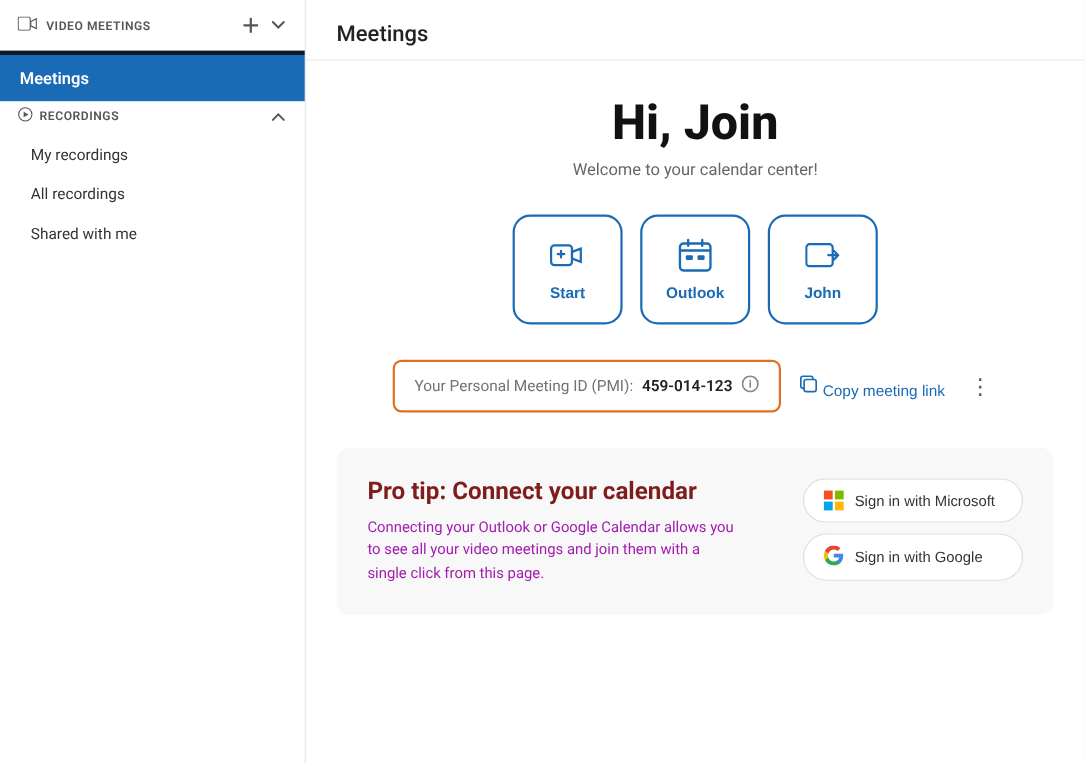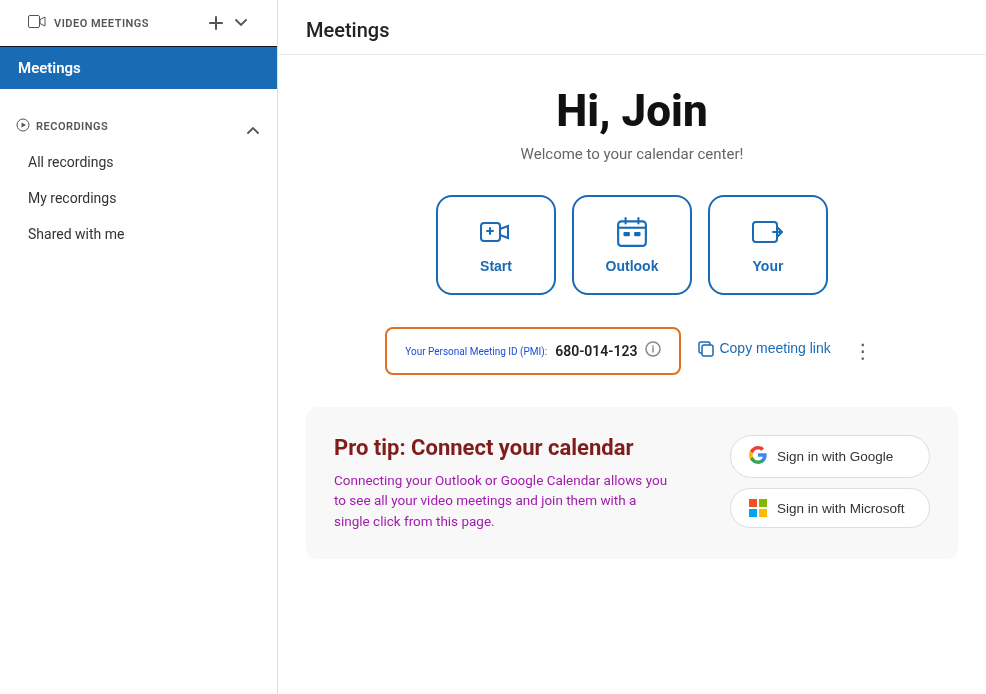--- a/index.html
+++ b/index.html
@@ -18,22 +18,22 @@
       background: #fff;
       border-right: 1px solid #e0e0e0;
       flex-shrink: 0;
       display: flex;
       flex-direction: column;
     }
 
     .sidebar-header {
       display: flex;
       justify-content: space-between;
-      padding: 14px 28px;
-      border-bottom: 1px solid #0f172a;
+      padding: 14px 16px;
+      border-bottom: 4px solid #0f172a;
     }
 
     .sidebar-header-left {
       display: flex;
       align-items: center;
       gap: 8px;
     }
 
     .sidebar-title {
       font-size: 11px;
@@ -70,23 +70,23 @@
       display: flex;
       align-items: center;
     }
 
     .recordings-section {
       padding: 0;
     }
 
     .recordings-header {
       display: flex;
-      align-items: flex-end;
+      align-items: center;
       justify-content: space-between;
-      padding: 28px 16px 8px 16px;
+      padding: 4px 16px 8px 16px;
     }
 
     .recordings-header-left {
       display: flex;
       align-items: center;
       gap: 6px;
     }
 
     .recordings-title {
       font-size: 11px;
@@ -144,21 +144,21 @@
     }
 
     
     .action-buttons {
       display: flex;
       gap: 16px;
       margin-bottom: 32px;
     }
 
     .action-btn {
-      width: 120px;
+      width: 100px;
       height: 100px;
       border: 2px solid #1a6bb5;
       border-radius: 16px;
       background: #fff;
       cursor: pointer;
       display: flex;
       flex-direction: column;
       align-items: center;
       justify-content: center;
       gap: 10px;
@@ -190,39 +190,39 @@
     .pmi-box {
       border: 2px solid #e07020;
       border-radius: 8px;
       padding: 12px 18px;
       display: flex;
       align-items: center;
       gap: 8px;
     }
 
     .pmi-label {
-      font-size: 10px;
-      color: #1d4ed8;
+      font-size: 14px;
+      color: #737373;
     }
 
     .pmi-value {
       font-size: 14px;
       font-weight: 600;
       color: #222;
     }
 
     .pmi-info-icon {
       color: #888;
       font-size: 15px;
       cursor: pointer;
     }
 
     .copy-link-btn {
       display: flex;
-      align-items: flex-start;
+      align-items: flex-end;
       gap: 4px;
       background: none;
       border: none;
       color: #1a6bb5;
       font-size: 14px;
       font-weight: 500;
       cursor: pointer;
     }
 
     .copy-link-icon {
@@ -365,24 +365,24 @@
         <span class="recordings-title">RECORDINGS</span>
       </div>
       <button class="icon-btn">
         <svg width="12" height="8" viewBox="0 0 12 8" fill="none">
           <path d="M1 7L6 2L11 7" stroke="#555" stroke-width="1.8" stroke-linecap="round"></path>
         </svg>
       </button>
     </div>
 
     <div class="recordings-sub-item">
+      <span>My recordings</span>
+    </div>
+    <div class="recordings-sub-item">
       <span>All recordings</span>
-    </div>
-    <div class="recordings-sub-item">
-      <span>My recordings</span>
     </div>
     <div class="recordings-sub-item">
       <span>Shared with me</span>
     </div>
   </div>
 </div>
 
 <div class="main-content">
   <div class="main-header">
     <h1 class="main-header-title">Meetings</h1>
@@ -418,28 +418,28 @@
         <span class="action-btn-label">Outlook</span>
       </button>
 
       <button class="action-btn">
         <span class="action-btn-icon join-icon">
           <svg width="32" height="28" viewBox="0 0 32 28" fill="none" xmlns="http://www.w3.org/2000/svg">
             <rect x="1" y="4" width="24" height="20" rx="3" stroke="#1a6bb5" stroke-width="2" fill="none"></rect>
             <path d="M21 14H29M26 10L30 14L26 18" stroke="#1a6bb5" stroke-width="2" stroke-linecap="round" stroke-linejoin="round"></path>
           </svg>
         </span>
-        <span class="action-btn-label">Your</span>
+        <span class="action-btn-label">John</span>
       </button>
     </div>
 
     <div class="pmi-section">
       <div class="pmi-box">
         <span class="pmi-label">Your Personal Meeting ID (PMI):</span>
-        <span class="pmi-value">680-014-123</span>
+        <span class="pmi-value">459-014-123</span>
         <span class="pmi-info-icon" title="Info">
           <svg width="16" height="16" viewBox="0 0 16 16" fill="none">
             <circle cx="8" cy="8" r="7" stroke="#888" stroke-width="1.5" fill="none"></circle>
             <path d="M8 7V11M8 5V5.5" stroke="#888" stroke-width="1.5" stroke-linecap="round"></path>
           </svg>
         </span>
       </div>
       <button class="copy-link-btn">
         <span class="copy-link-icon">
           <svg width="18" height="18" viewBox="0 0 18 18" fill="none">
@@ -451,38 +451,38 @@
       </button>
       <button class="more-btn" title="More options">⋮</button>
     </div>
 
     <div class="pro-tip-section">
       <div class="pro-tip-left">
         <div class="pro-tip-title">Pro tip: Connect your calendar</div>
         <div class="pro-tip-text">Connecting your Outlook or Google Calendar allows you to see all your video meetings and join them with a single click from this page.</div>
       </div>
       <div class="pro-tip-right">
+        <button class="sign-in-btn">
+          <span>
+            <div class="ms-logo">
+              <div class="ms-logo-cell" style="background:#f25022;"></div>
+              <div class="ms-logo-cell" style="background:#7fba00;"></div>
+              <div class="ms-logo-cell" style="background:#00a4ef;"></div>
+              <div class="ms-logo-cell" style="background:#ffb900;"></div>
+            </div>
+          </span>
+          <span>Sign in with Microsoft</span>
+        </button>
         <button class="sign-in-btn">
           <span>
             <svg class="google-logo" viewBox="0 0 18 18" fill="none" xmlns="http://www.w3.org/2000/svg">
               <path d="M17.64 9.2c0-.637-.057-1.251-.164-1.84H9v3.481h4.844c-.209 1.125-.843 2.078-1.796 2.717v2.258h2.908c1.702-1.567 2.684-3.874 2.684-6.615z" fill="#4285F4"></path>
               <path d="M9 18c2.43 0 4.467-.806 5.956-2.184l-2.908-2.258c-.806.54-1.837.86-3.048.86-2.344 0-4.328-1.584-5.036-3.711H.957v2.332C2.438 15.983 5.482 18 9 18z" fill="#34A853"></path>
               <path d="M3.964 10.707c-.18-.54-.282-1.117-.282-1.707s.102-1.167.282-1.707V4.961H.957C.347 6.175 0 7.55 0 9s.348 2.825.957 4.039l3.007-2.332z" fill="#FBBC05"></path>
               <path d="M9 3.58c1.321 0 2.508.454 3.44 1.345l2.582-2.58C13.463.891 11.426 0 9 0 5.482 0 2.438 2.017.957 4.961L3.964 7.293C4.672 5.166 6.656 3.58 9 3.58z" fill="#EA4335"></path>
             </svg>
           </span>
           <span>Sign in with Google</span>
         </button>
-        <button class="sign-in-btn">
-          <span>
-            <div class="ms-logo">
-              <div class="ms-logo-cell" style="background:#f25022;"></div>
-              <div class="ms-logo-cell" style="background:#7fba00;"></div>
-              <div class="ms-logo-cell" style="background:#00a4ef;"></div>
-              <div class="ms-logo-cell" style="background:#ffb900;"></div>
-            </div>
-          </span>
-          <span>Sign in with Microsoft</span>
-        </button>
       </div>
     </div>
   </div>
 </div>
 
 </body></html>

